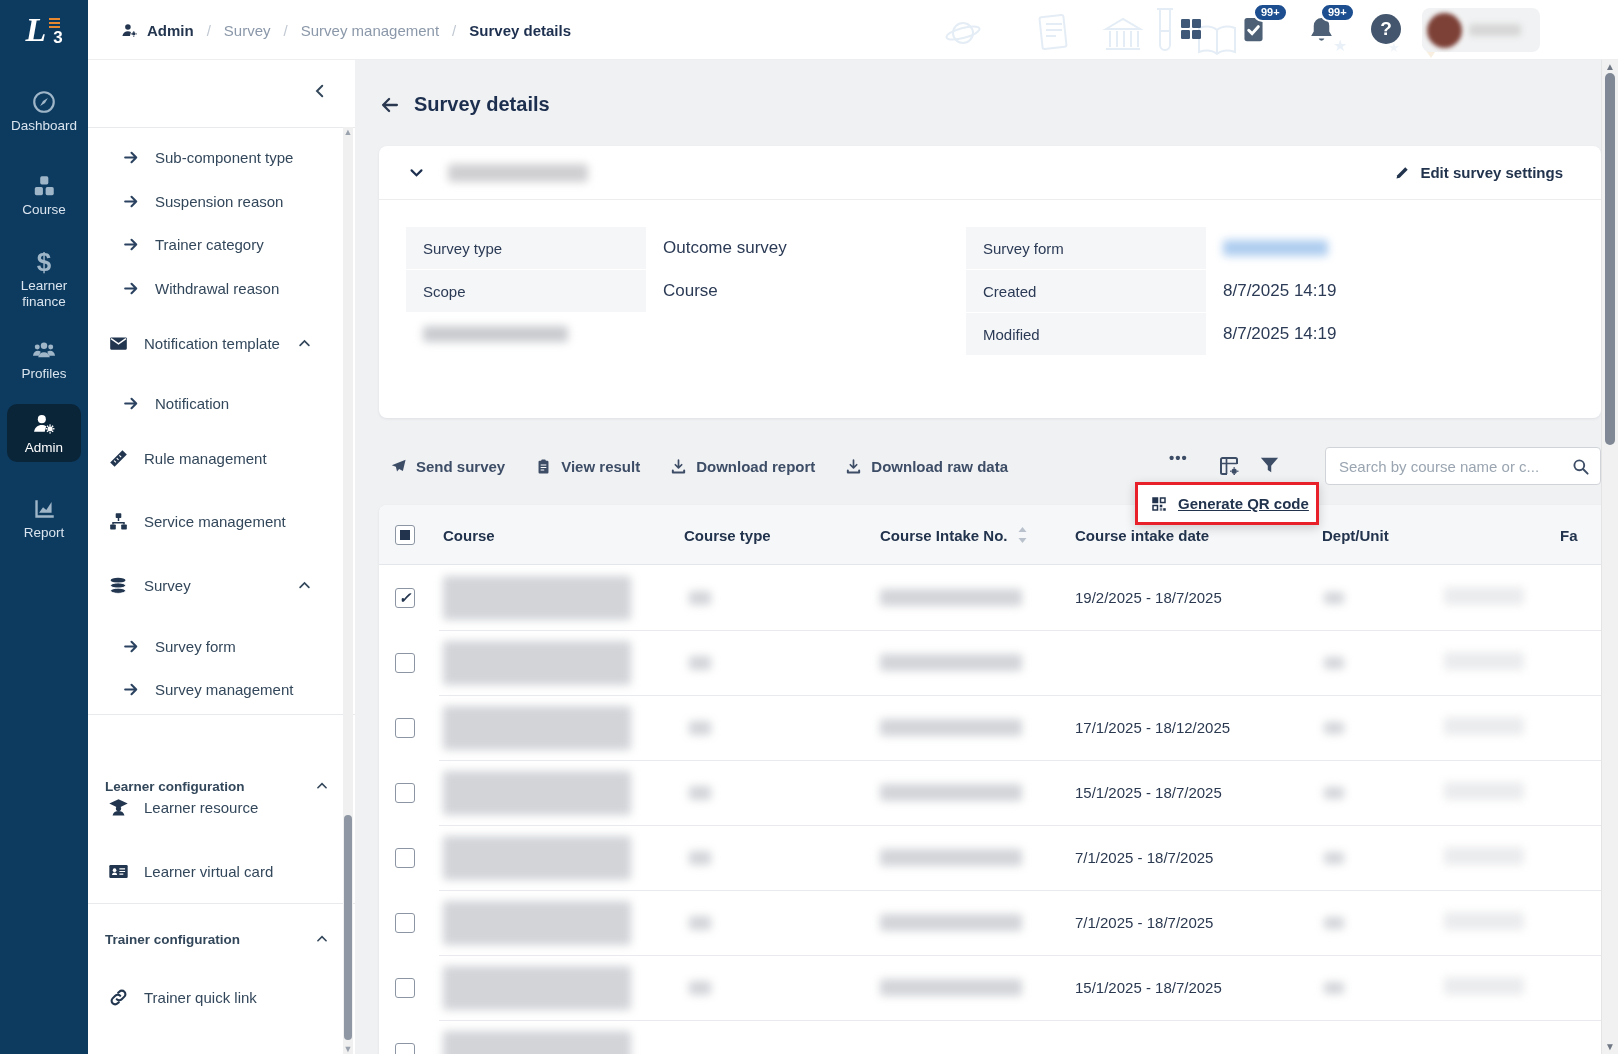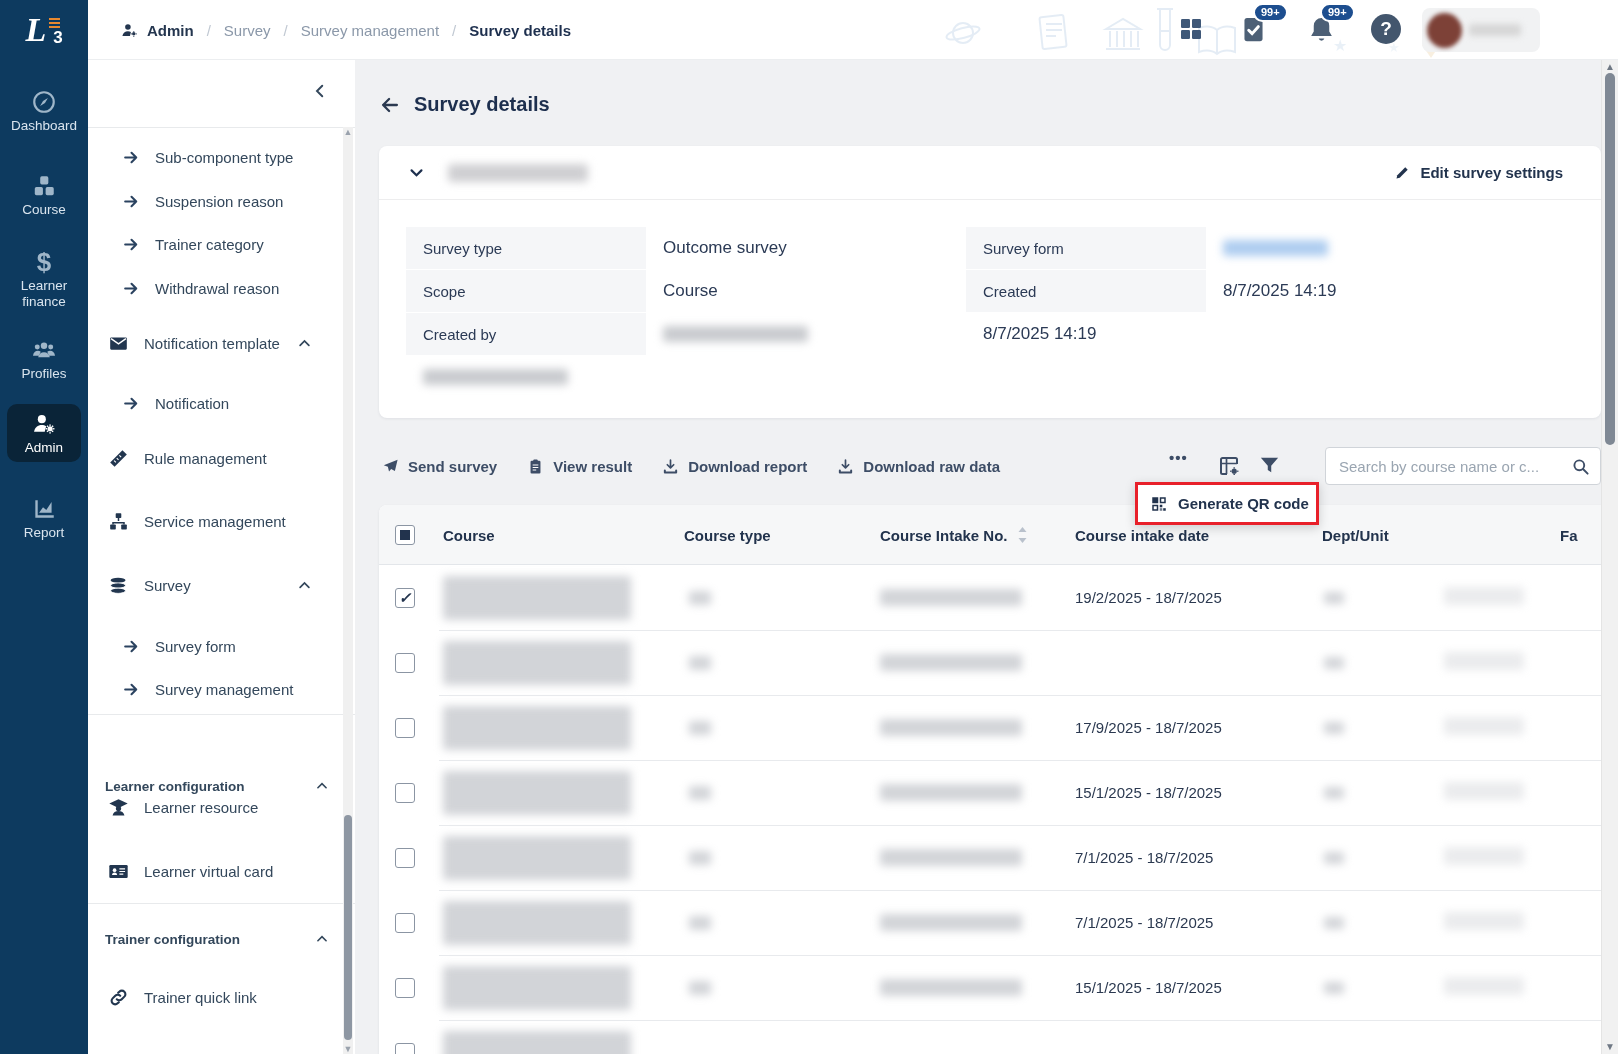--- a/index.html
+++ b/index.html
@@ -73,37 +73,37 @@
   .fcol.right { left:587px; width:600px; }
   .frow { display:flex; height:42px; margin-bottom:1px; align-items:stretch; }
   .flabel { width:240px; background:#f5f6f8; display:flex; align-items:center; padding-left:17px;
     color:#2b3a55; font-size:15px; flex:none; }
   .fvalue { display:flex; align-items:center; padding-left:17px; color:#2b3a55; font-size:17px; }
   .blob { background:#c9cbcf; filter:blur(4px); border-radius:3px; }
   .blob.blue { background:#aecdf0; }
 
   
   .toolbar { position:absolute; left:24px; top:387px; width:1222px; height:38px; }
-  .tb-left { position:absolute; left:3px; top:0; height:38px; display:flex; align-items:center; gap:30px; }
+  .tb-left { position:absolute; left:11px; top:0; height:38px; display:flex; align-items:center; gap:30px; }
   .tb-btn { display:flex; align-items:center; gap:9px; color:#3d4d66; font-size:15px; font-weight:bold; cursor:pointer; white-space:nowrap; }
   .tb-btn svg { width:17px; height:17px; flex:none; }
   .tb-ico { position:absolute; top:7px; width:26px; height:24px; color:#3d4d66; cursor:pointer; }
   .search { position:absolute; right:0; top:0; width:276px; height:38px; background:#fff;
     border:1px solid #d0d4d9; border-radius:4px; display:flex; align-items:center; }
   .search input { flex:1; border:none; outline:none; font-size:15px; color:#2b3a55; padding:0 4px 0 13px;
     font-family:"Liberation Sans",sans-serif; background:transparent; min-width:0; }
   .search input::placeholder { color:#9aa5b1; }
   .search .mag { width:19px; height:19px; color:#3d4d66; margin-right:10px; flex:none; cursor:pointer; }
 
   
   .dropdown { position:absolute; left:780px; top:422px; width:184px; height:43px; background:#fff;
     border:3px solid #e8202a; box-shadow:0 3px 10px rgba(0,0,0,.18); display:flex; align-items:center;
     gap:10px; padding-left:12px; z-index:15; cursor:pointer; }
   .dropdown svg { width:18px; height:18px; color:#22334d; flex:none; }
-  .dropdown span { color:#22334d; font-size:15px; font-weight:bold; white-space:nowrap; }
+  .dropdown span { color:#22334d; font-size:15px; font-weight:bold; white-space:nowrap;text-decoration:underline; }
 
   
   .tcard { left:24px; top:445px; width:1240px; height:549px; border-radius:8px 8px 0 0; overflow:hidden; }
   .thead { position:absolute; left:0; top:0; width:100%; height:60px; background:#f6f7f8; border-bottom:1px solid #e3e6ea; }
   .th { position:absolute; top:0; height:60px; display:flex; align-items:center; color:#22334d;
     font-size:15px; font-weight:bold; white-space:nowrap; }
   .sorter { margin-left:9px; cursor:pointer; }
   .cb { position:absolute; left:16px; top:50%; margin-top:-10px; width:20px; height:20px; background:#fff;
     border:1.5px solid #8b95a3; border-radius:3px; cursor:pointer; display:flex; align-items:center; justify-content:center; }
   .cb .tick { color:#22334d; font-size:15px; font-weight:bold; line-height:1; }
@@ -497,44 +497,39 @@
     <div class="fcol left">
       <div class="frow">
         <div class="flabel">Survey type</div>
         <div class="fvalue">Outcome survey</div>
       </div>
       <div class="frow">
         <div class="flabel">Scope</div>
         <div class="fvalue">Course</div>
       </div>
       <div class="frow">
-        <div class="flabel">Created by</div>
-        <div class="fvalue">
-            <span class="blob" style="width:145px;height:16px"></span>
-          </div>
-      </div>
-      <div class="frow">
         <div class="fvalue">
             <span class="blob" style="width:145px;height:16px"></span>
           </div>
       </div>
     </div>
 
     <div class="fcol right">
       <div class="frow">
         <div class="flabel">Survey form</div>
         <div class="fvalue">
             <span class="blob blue" style="width:105px;height:16px"></span>
           </div>
       </div>
       <div class="frow">
         <div class="flabel">Created</div>
         <div class="fvalue">8/7/2025 14:19</div>
       </div>
       <div class="frow">
+        <div class="flabel">Modified</div>
         <div class="fvalue">8/7/2025 14:19</div>
       </div>
     </div>
   </div>
 
   <div class="toolbar">
     <div class="tb-left">
       <span class="tb-btn">
         <svg viewBox="0 0 24 24" fill="currentColor">
             <path d="M22 2.5L2.5 10.4l5.8 2.1 1.6 6.5 3-3.6 5.3 2.8z"></path>
@@ -651,21 +646,21 @@
     </div>
 
     <div class="trow" style="top:190px">
       <span class="rule"></span>
       <span class="cb">
           <i class="tick"></i>
         </span>
       <span class="rb" style="left:64px;top:11px;width:188px;height:44px"></span>
       <span class="rb" style="left:310px;top:26px;width:22px;height:14px"></span>
       <span class="rb" style="left:501px;top:24px;width:142px;height:17px"></span>
-      <span class="cell-date">17/9/2025 - 18/7/2025</span>
+      <span class="cell-date">17/1/2025 - 18/12/2025</span>
       <span class="rb" style="left:945px;top:27px;width:20px;height:12px"></span>
       <span class="rb" style="left:1065px;top:22px;width:80px;height:18px;opacity:.45"></span>
     </div>
 
     <div class="trow" style="top:255px">
       <span class="rule"></span>
       <span class="cb">
           <i class="tick"></i>
         </span>
       <span class="rb" style="left:64px;top:11px;width:188px;height:44px"></span>

